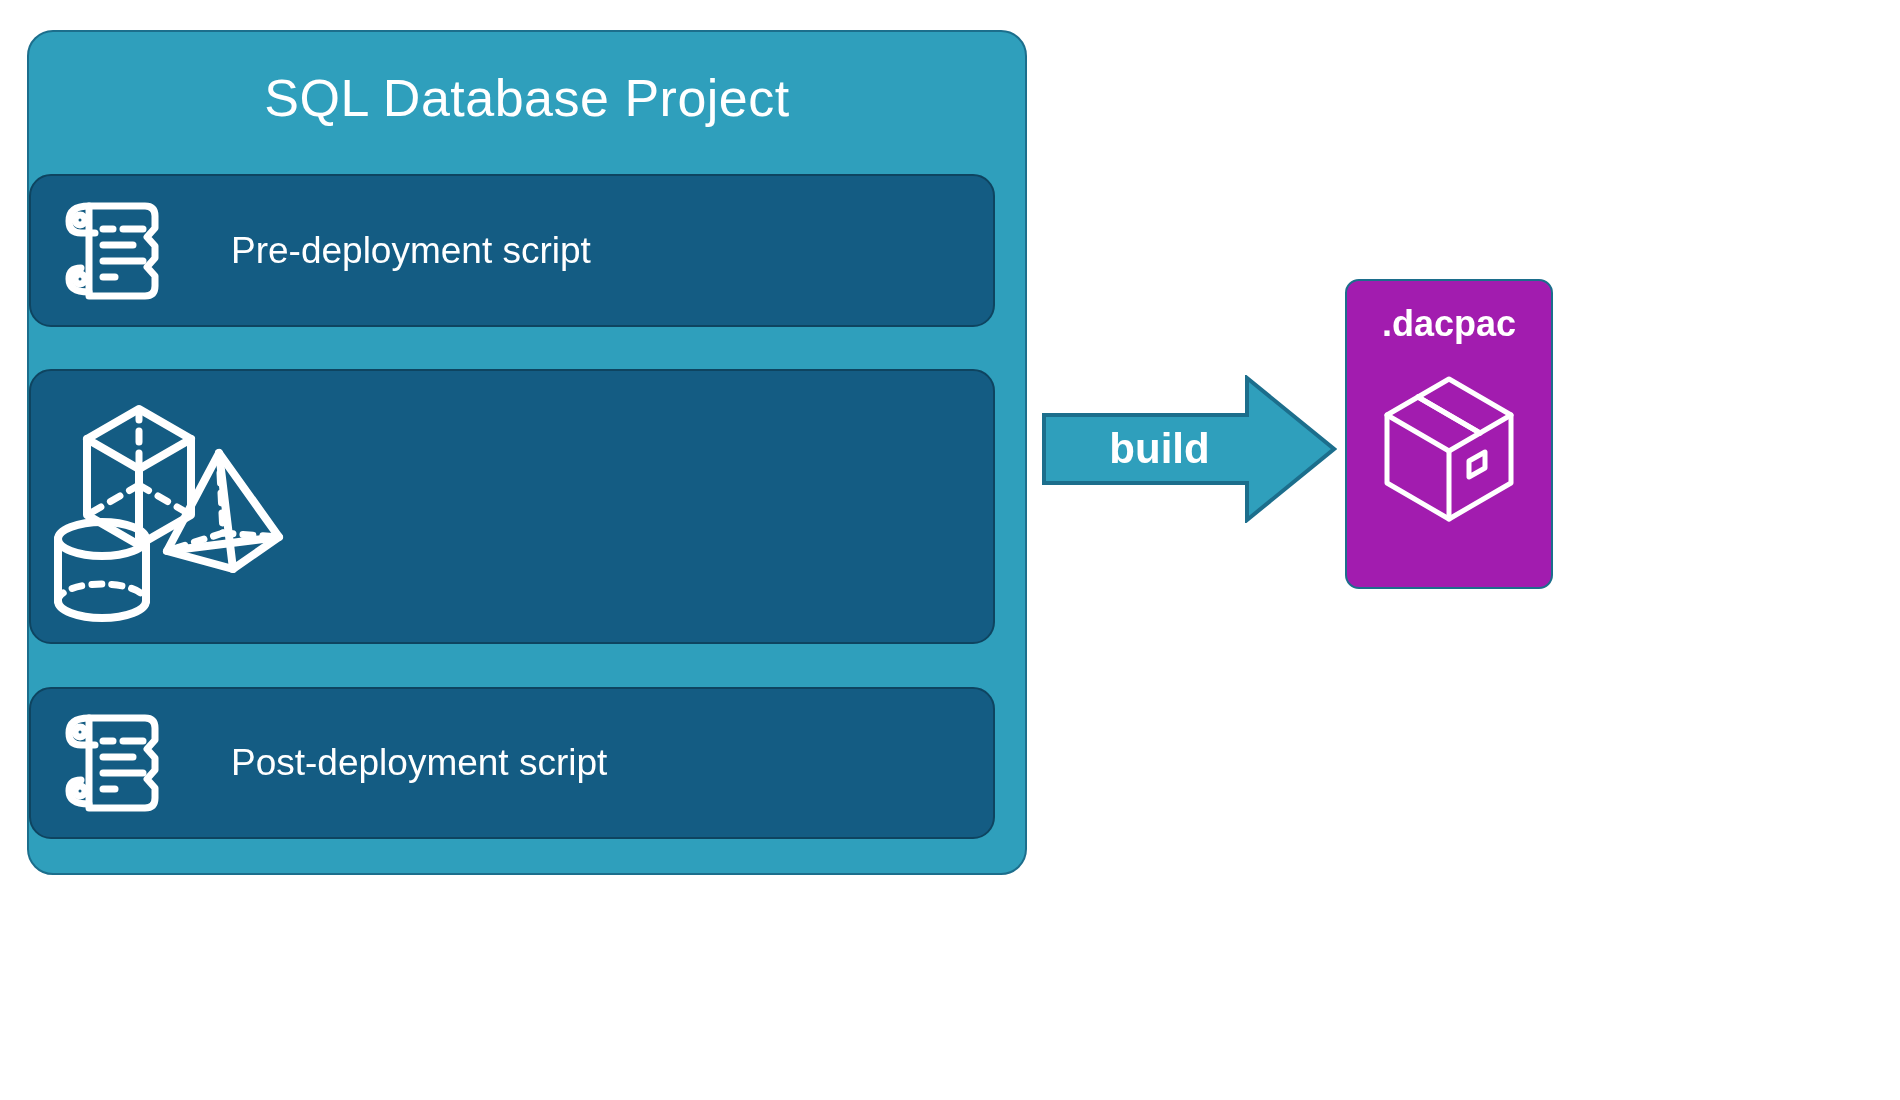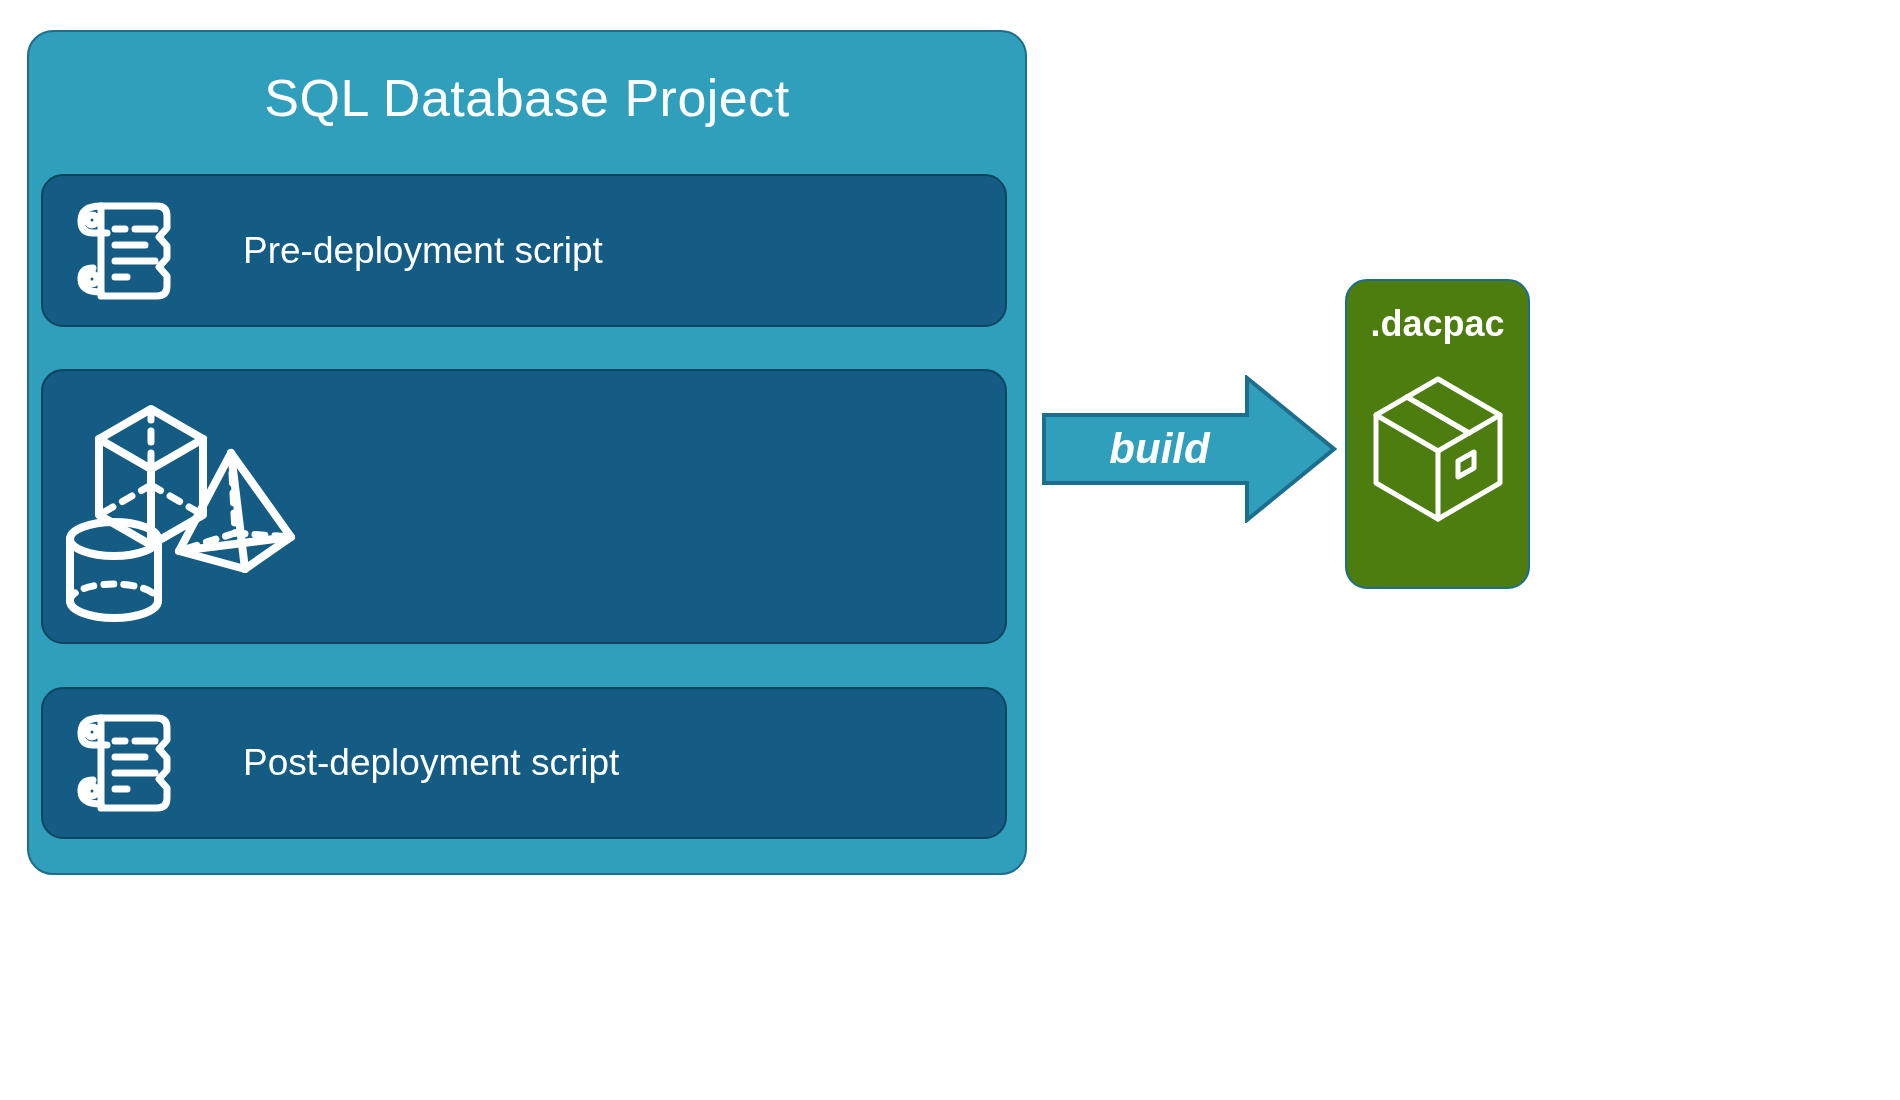--- a/index.html
+++ b/index.html
@@ -42,21 +42,21 @@
     color: #ffffff;
     font-size: 52px;
     font-weight: 400;
     letter-spacing: 0.5px;
     line-height: 1.1;
   }
 
   
   .panel {
     position: absolute;
-    left: 12px;
+    left: 0;
     width: 966px;
     background: #145C83;
     border: 2px solid #0E4460;
     border-radius: 22px;
     box-sizing: border-box;
   }
   #panel-pre  { top: 142px; height: 153px; }
   #panel-obj  { top: 337px; height: 275px; }
   #panel-post { top: 655px; height: 152px; }
 
@@ -84,21 +84,20 @@
   #panel-post .panel-label { left: 200px; top: 50%; transform: translateY(-50%); }
   #panel-obj  .panel-label { left: 288px; top: 50%; transform: translateY(-50%); }
 
   
   .build-arrow {
     position: absolute;
     left: 1042px;
     top: 375px;
     width: 295px;
     height: 148px;
-    font-style: italic;
   }
   .build-arrow .arrow-text {
     position: absolute;
     left: 0;
     top: 0;
     width: 235px;
     height: 148px;
     display: flex;
     align-items: center;
     justify-content: center;
@@ -106,25 +105,25 @@
     font-size: 42px;
     font-weight: bold;
     pointer-events: none;
   }
 
   
   .dacpac-card {
     position: absolute;
     left: 1345px;
     top: 279px;
-    width: 185px;
+    width: 208px;
     height: 310px;
-    background: #4d7c0f;
+    background: #a21caf;
     border: 2px solid #1C6E8C;
-    border-radius: 22px;
+    border-radius: 14px;
     box-sizing: border-box;
   }
   .dacpac-title {
     position: absolute;
     left: 0;
     top: 22px;
     width: 100%;
     text-align: center;
     color: #ffffff;
     font-size: 36px;

